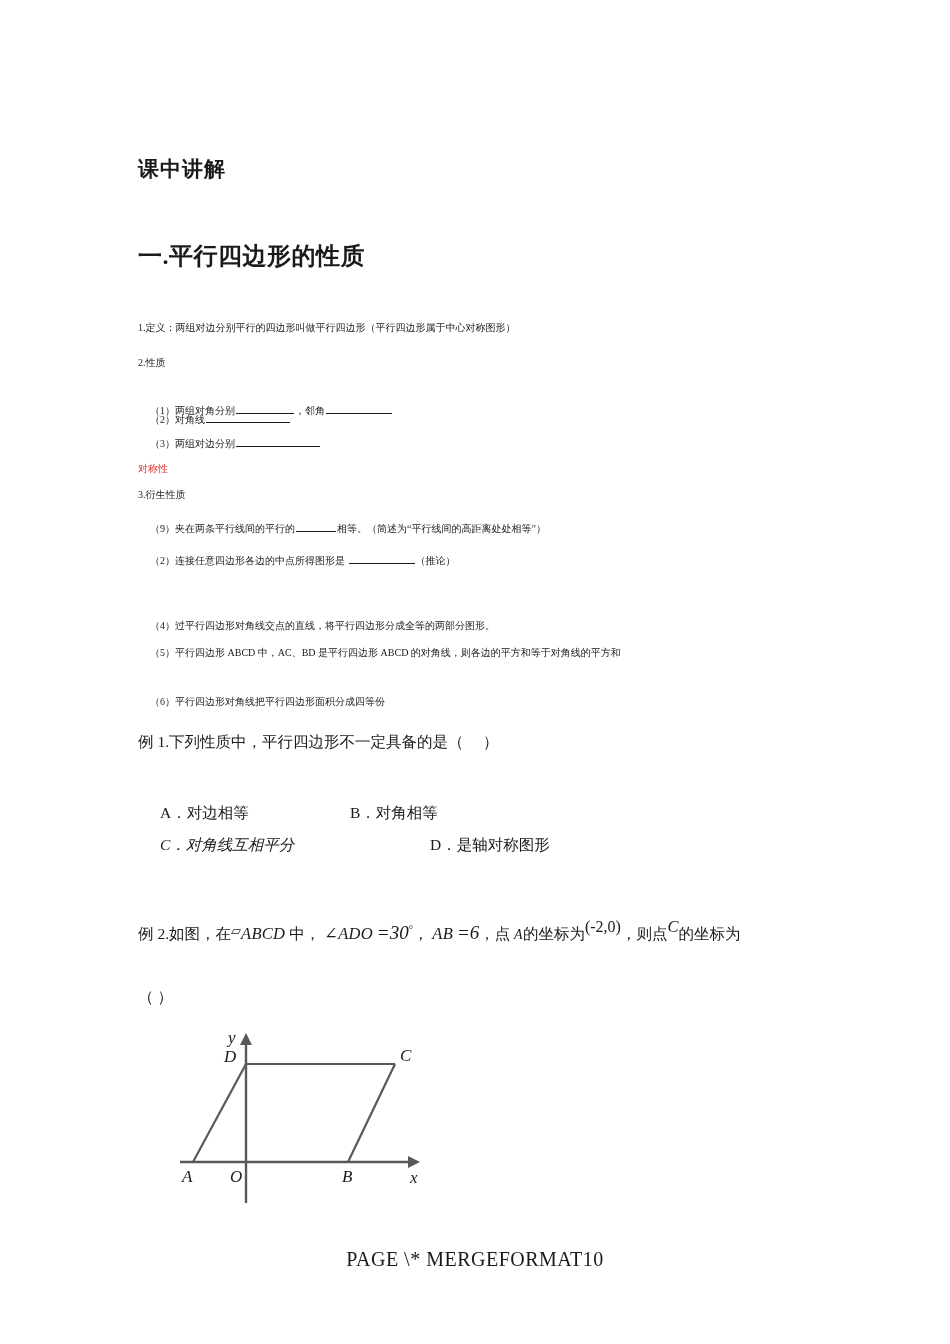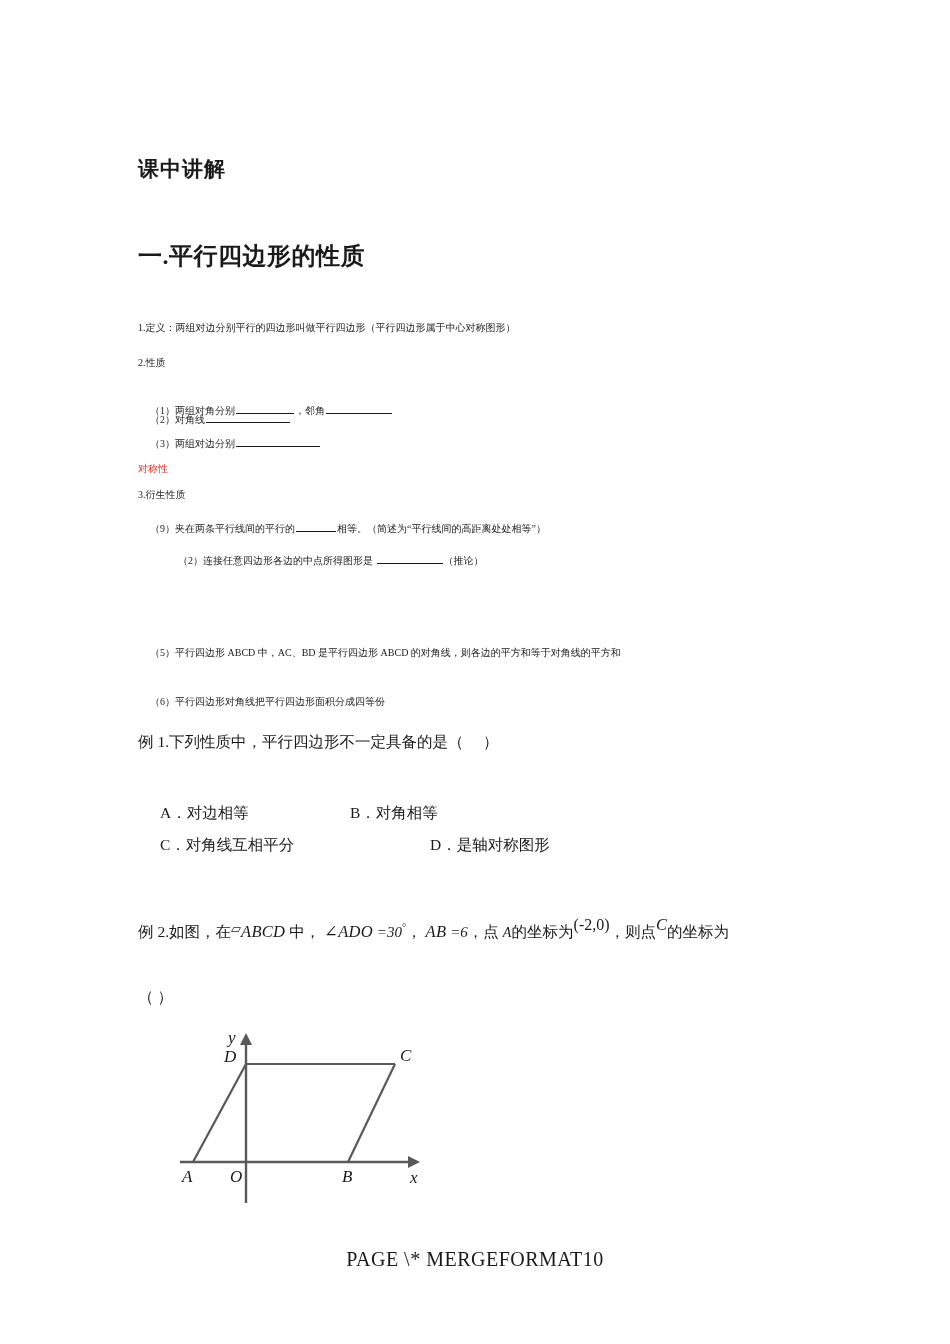--- a/index.html
+++ b/index.html
@@ -80,21 +80,21 @@
   
   .mi {
     font-family: "Liberation Serif", "DejaVu Serif", serif;
     font-style: italic;
     font-size: 16.5px;
     letter-spacing: 0.3px;
   }
   .mn {
     font-family: "Liberation Serif", "DejaVu Serif", serif;
     font-style: italic;
-    font-size: 15px;
+    font-size: 19px;
   }
   .sup {
     font-size: 10.5px;
     vertical-align: super;
     font-style: normal;
   }
   .raised {
     position: relative;
     top: -7px;
     font-size: 16px;
@@ -160,41 +160,42 @@
   </div>
 
   <div class="para red" style="left:138px; top:461px;">对称性</div>
 
   <div class="para" style="left:138px; top:487px;">3.衍生性质</div>
 
   <div class="para" style="left:150px; top:521px;">
     <span>（9）夹在两条平行线间的平行的</span><span class="blank b-40"></span><span>相等。（简述为“平行线间的高距离处处相等”）</span>
   </div>
 
-  <div class="para" style="left:150px; top:553px;margin-left:28px;">
+  <div class="para" style="left:150px; top:553px;">
     <span>（2）连接任意四边形各边的中点所得图形是</span>&nbsp;<span class="blank b-66"></span><span>（推论）</span>
   </div>
 
 
+  <div class="para" style="left:150px; top:618px;">（4）过平行四边形对角线交点的直线，将平行四边形分成全等的两部分图形。</div>
 
   <div class="para wrap" style="left:150px; top:645px; width:672px; text-indent:0;">（5）平行四边形 ABCD 中，AC、BD 是平行四边形 ABCD 的对角线，则各边的平方和等于对角线的平方和</div>
 
   <div class="para" style="left:150px; top:694px;">（6）平行四边形对角线把平行四边形面积分成四等份</div>
 
   <div class="ex-line" style="left:138px; top:732px;">
     <span>例 1.下列性质中，平行四边形不一定具备的是（</span>&nbsp;&nbsp;&nbsp;&nbsp;&nbsp;<span>）</span>
   </div>
 
   <div class="opt" style="left:160px; top:803px;">
     <span>A．</span><span>对边相等</span>
   </div>
   <div class="opt" style="left:350px; top:803px;">
     <span>B．</span><span>对角相等</span>
   </div>
-  <div class="opt" style="left:160px; top:835px;">
+  <div class="opt" style="left:160px; top:835px;font-style:italic;">
     <span>C．</span><span>对角线互相平分</span>
   </div>
   <div class="opt" style="left:430px; top:835px;">
     <span>D．</span><span>是轴对称图形</span>
   </div>
 
   <div class="ex-line" style="left:138px; top:922px;">
     <span>例 2.如图，在</span><span class="pgram-sym">▱</span><span class="mi">ABCD</span>&nbsp;<span>中，</span>&nbsp;<span class="mi">∠ADO</span>&nbsp;<span class="mn">=30</span><span class="sup">°</span><span>，</span>&nbsp;<span class="mi">AB</span>&nbsp;<span class="mn">=6</span><span>，</span><span>点</span>&nbsp;<span class="mi" style="font-size:14px;">A</span><span>的坐标为</span><span class="raised">(‑2,0)</span><span>，</span><span>则点</span><span class="supvar">C</span><span>的坐标为</span>
   </div>
 

